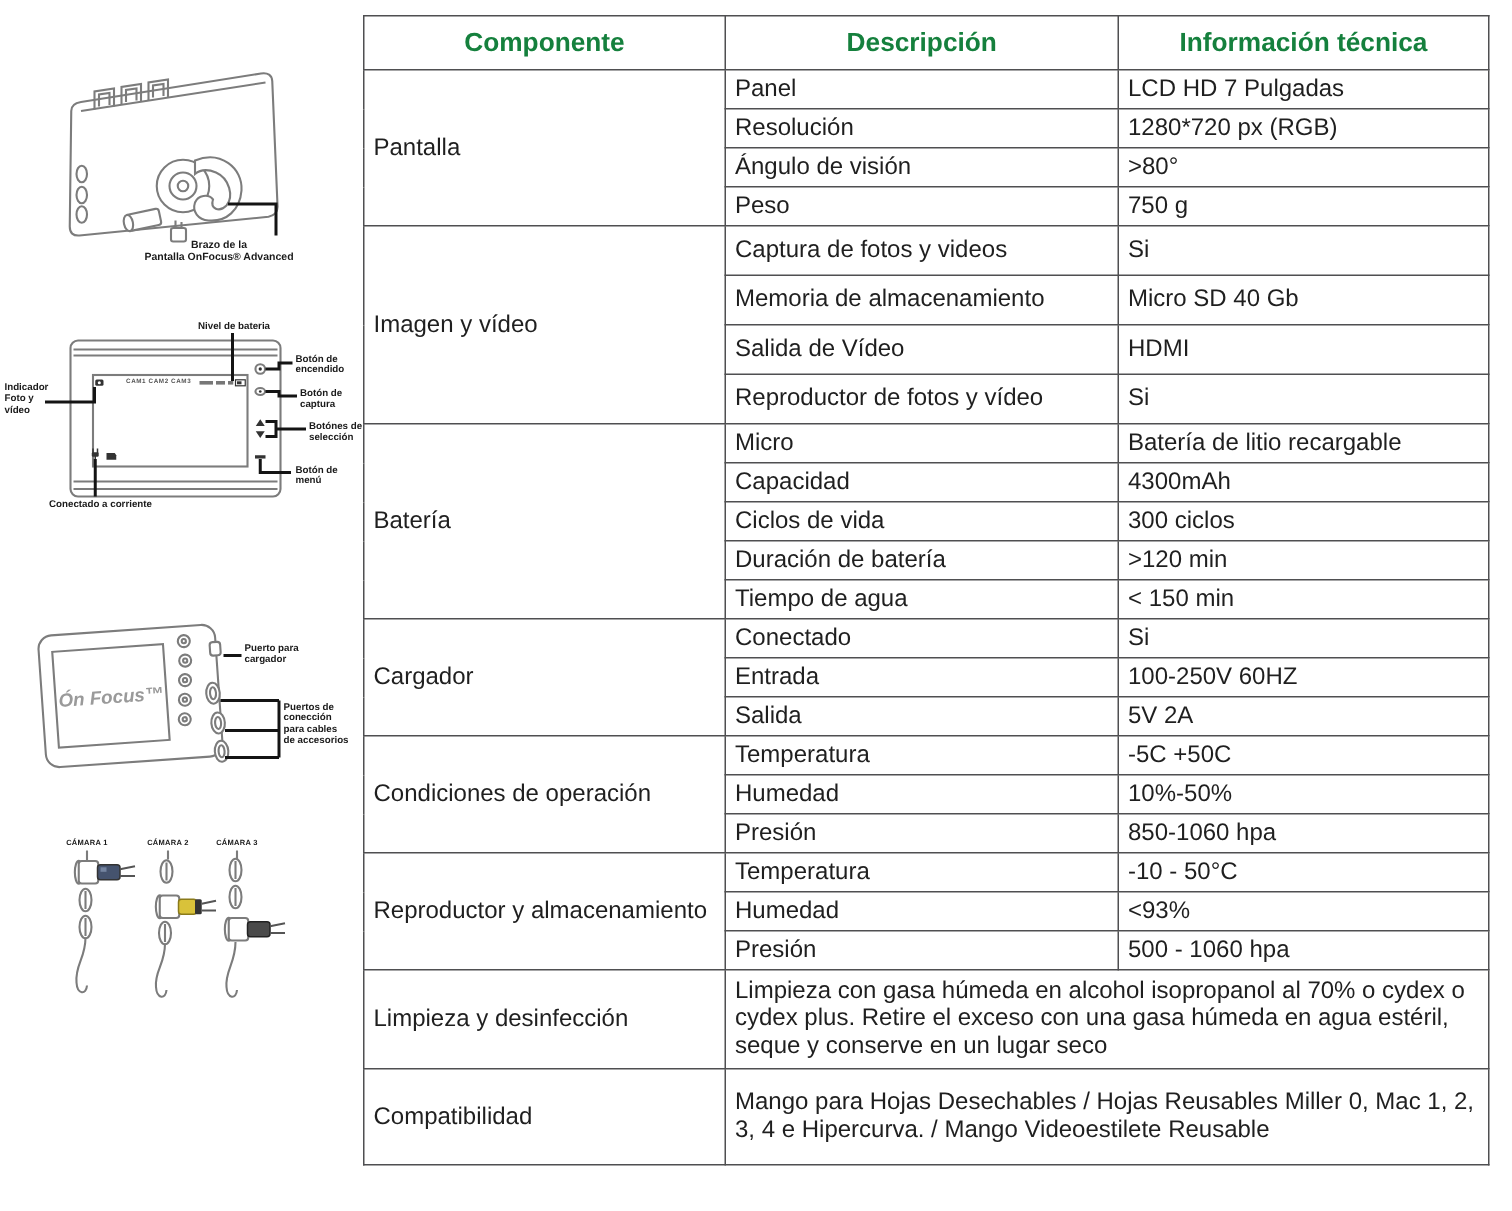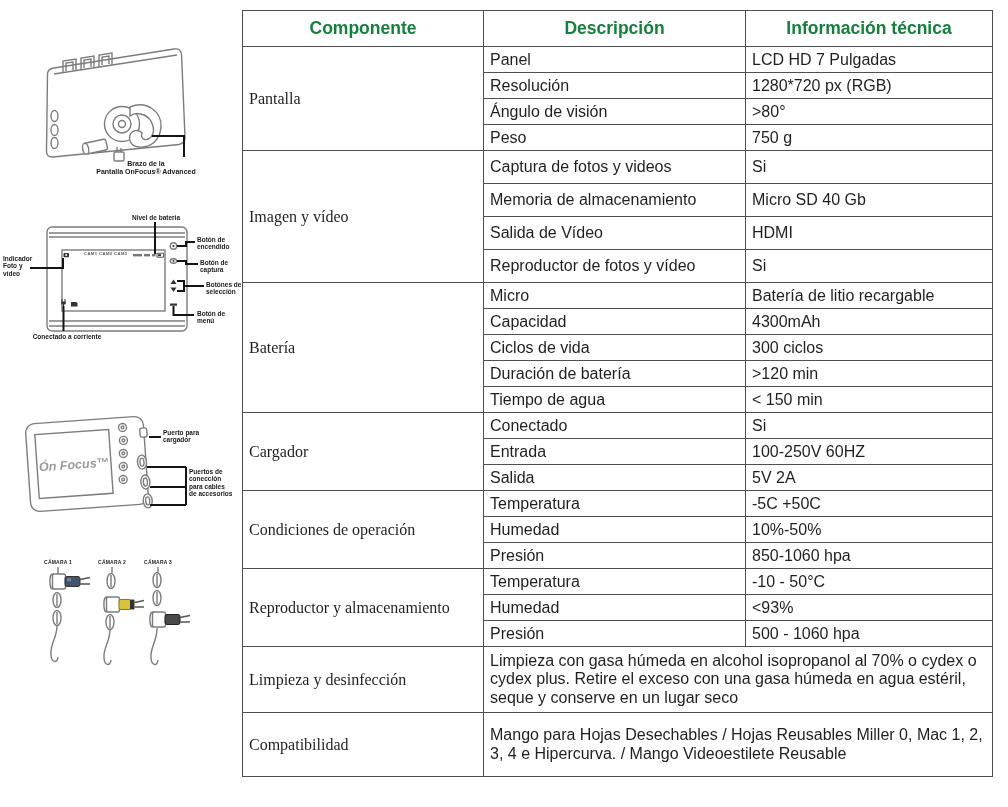--- a/index.html
+++ b/index.html
@@ -17,21 +17,21 @@
   .ml  { white-space:pre-line; }
   .ctr { text-align:center; }
 
   
   table.spec { position:absolute; left:242px; top:10px; width:750px;
                border-collapse:collapse; table-layout:fixed; background:#fff;
                color:#1f1f1f; }
   table.spec th, table.spec td { border:1.6px solid #4f4f51; padding:1px 6px; }
   table.spec th { height:36px; font-size:17.5px; font-weight:bold; text-align:center; color:#15803d; }
   table.spec td { font-size:16px; vertical-align:middle; }
-  td.comp { vertical-align:top; padding-top:7px; font-size:16.5px;font-family:Liberation Serif, serif; }
+  td.comp { vertical-align:top; padding-top:7px; font-size:16.5px; }
   td.comp.mid { vertical-align:middle; padding-top:1px; }
   tbody.rh26 tr { height:26px; }
   tbody.rh33 tr { height:33px; }
   tr.h66 { height:66px; }
   tr.h64 { height:64px;padding-left:44px; }
   td.freetext { text-align:left; font-size:16.2px; line-height:1.14; padding:3px 9px; }
 
   .ln { stroke:#7c7c7c; stroke-width:1.4; fill:none; }
   .lnf { stroke:#7c7c7c; stroke-width:1.4; fill:#fff; }
   .lead { stroke:#141414; stroke-width:2; fill:none; }

